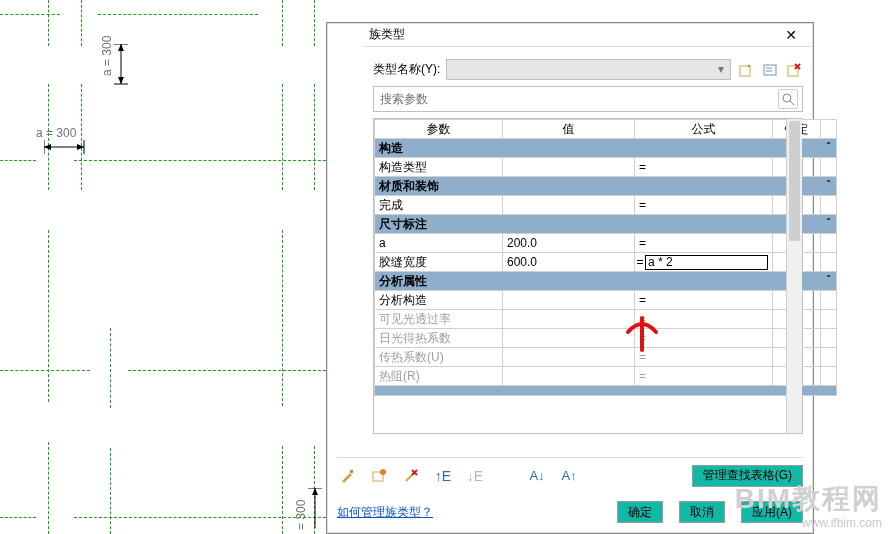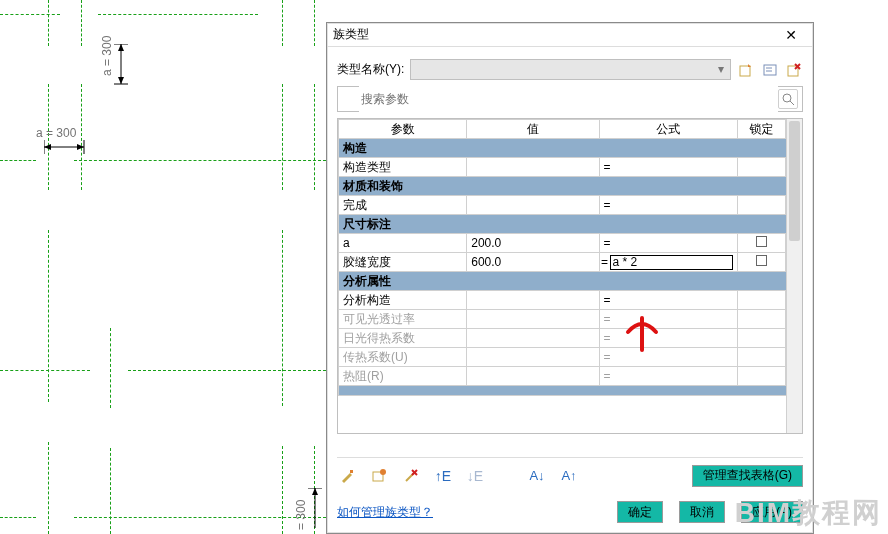--- a/index.html
+++ b/index.html
@@ -7,30 +7,30 @@
 
   
   .cad{position:absolute;inset:0;}
   .hline{position:absolute;height:0;border-top:1px dashed #18a018;}
   .vline{position:absolute;width:0;border-left:1px dashed #18a018;}
   .dim{position:absolute;color:#737373;}
   .dim .txt{position:absolute;white-space:nowrap;}
   .dim svg{position:absolute;}
 
   
-  .dlg{position:absolute;left:326px;top:22px;width:488px;height:512px;background:#fff;border:1px solid #8a8a8a;box-shadow:0 0 0 1px #e0e0e0 inset;}
+  .dlg{position:absolute;left:326px;top:22px;width:488px;height:512px;background:#fff;border:1px solid #8a8a8a;box-shadow:0 0 0 1px #e0e0e0 inset;padding-left:36px;}
   .titlebar{height:24px;display:flex;align-items:center;padding:0 6px;border-bottom:1px solid #ddd;}
   .titlebar .t{flex:1;}
   .titlebar .x{width:32px;text-align:center;font-size:14px;cursor:pointer;}
   .typerow{display:flex;align-items:center;gap:6px;padding:12px 10px 6px 10px;}
   .typerow .cmb{flex:1;height:21px;background:#e6e6e6;border:1px solid #bfbfbf;position:relative;}
   .typerow .cmb::after{content:"▾";position:absolute;right:6px;top:2px;color:#777;}
   .ticon{width:18px;height:18px;display:inline-flex;align-items:center;justify-content:center;}
   .searchwrap{margin:0 10px 6px;height:26px;border:1px solid #bfbfbf;display:flex;align-items:center;padding:0 4px;}
-  .searchwrap input{flex:1;border:none;outline:none;height:40px;color:#ec4899;margin-left:17px;}
+  .searchwrap input{flex:1;border:none;outline:none;height:22px;color:#ec4899;}
   .searchwrap .mag{width:20px;height:20px;border:1px solid #cfcfcf;display:flex;align-items:center;justify-content:center;border-radius:2px;}
 
   .gridwrap{margin:0 10px;border:1px solid #bfbfbf;position:relative;}
   table{width:100%;border-collapse:collapse;table-layout:fixed;}
   th,td{border:1px solid #d0d0d0;height:19px;padding:0 4px;overflow:hidden;white-space:nowrap;}
   th{background:#fff;font-weight:normal;text-align:center;}
   .grouphdr td{background:#8faecb;font-weight:bold;color:#000;position:relative;}
   .grouphdr td .chev{position:absolute;right:6px;top:2px;font-size:10px;}
   .val input{width:100%;border:none;height:17px;outline:none;padding:0;}
   .lock{width:30px;text-align:center;}
@@ -296,13 +296,14 @@
   </div>
 </div>
 
 <svg class="redarrow" viewBox="0 0 40 40">
   <path d="M20 4 L20 36" stroke="#d11" stroke-width="4" fill="none" stroke-linecap="round"></path>
   <path d="M6 18 Q20 2 34 18" stroke="#d11" stroke-width="4" fill="none" stroke-linecap="round"></path>
 </svg>
 
 <div class="watermark">
   <div class="big">BIM教程网</div>
+  <div>www.ifbim.com</div>
 </div>
 
 </body></html>

